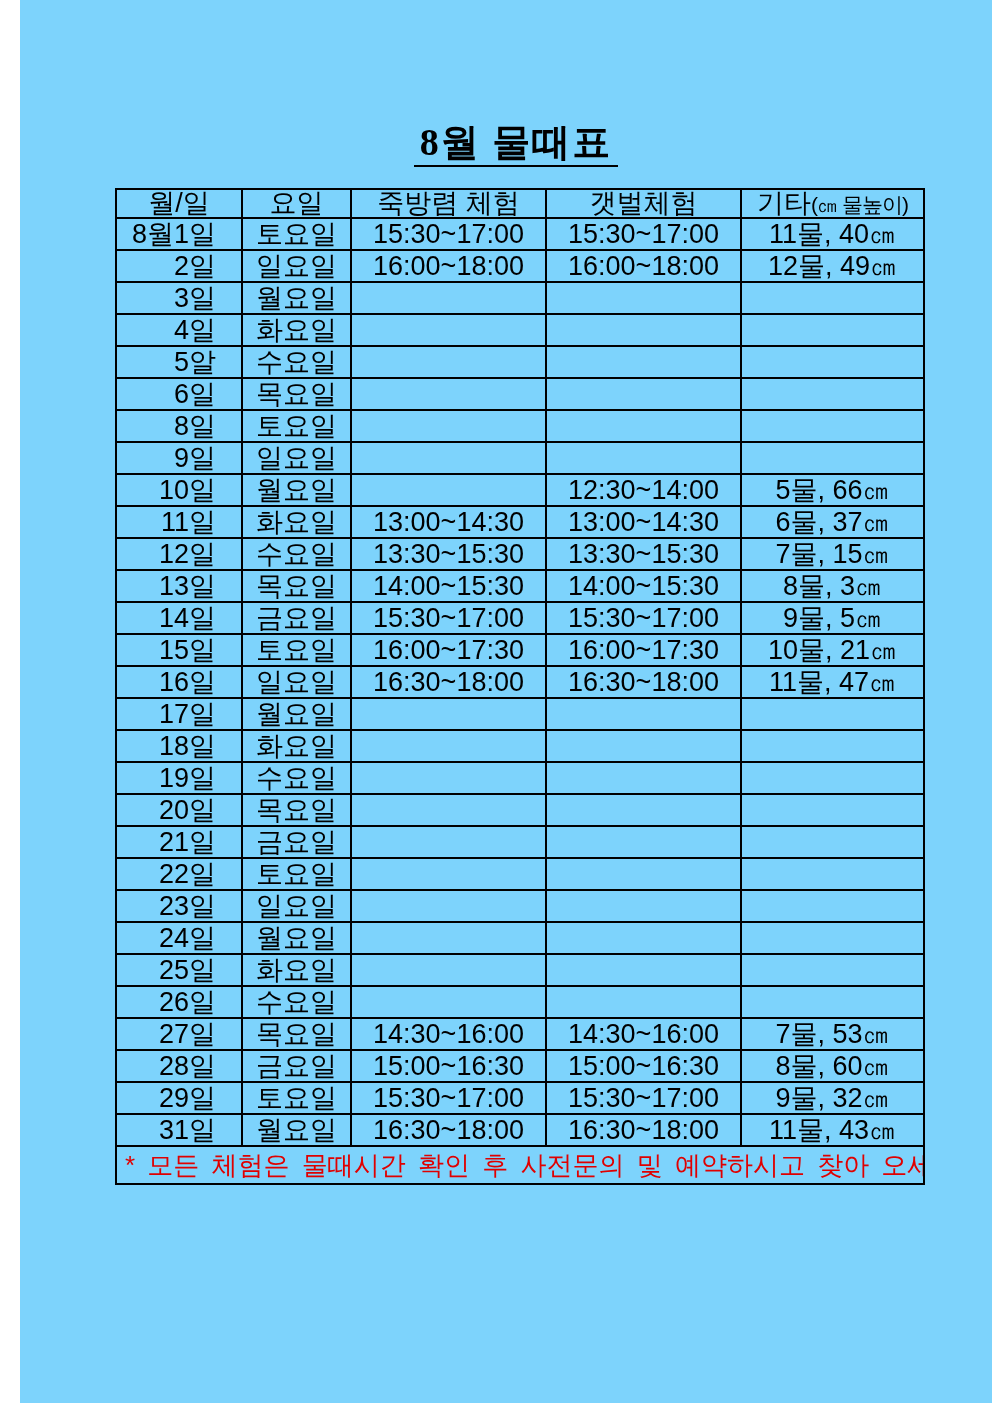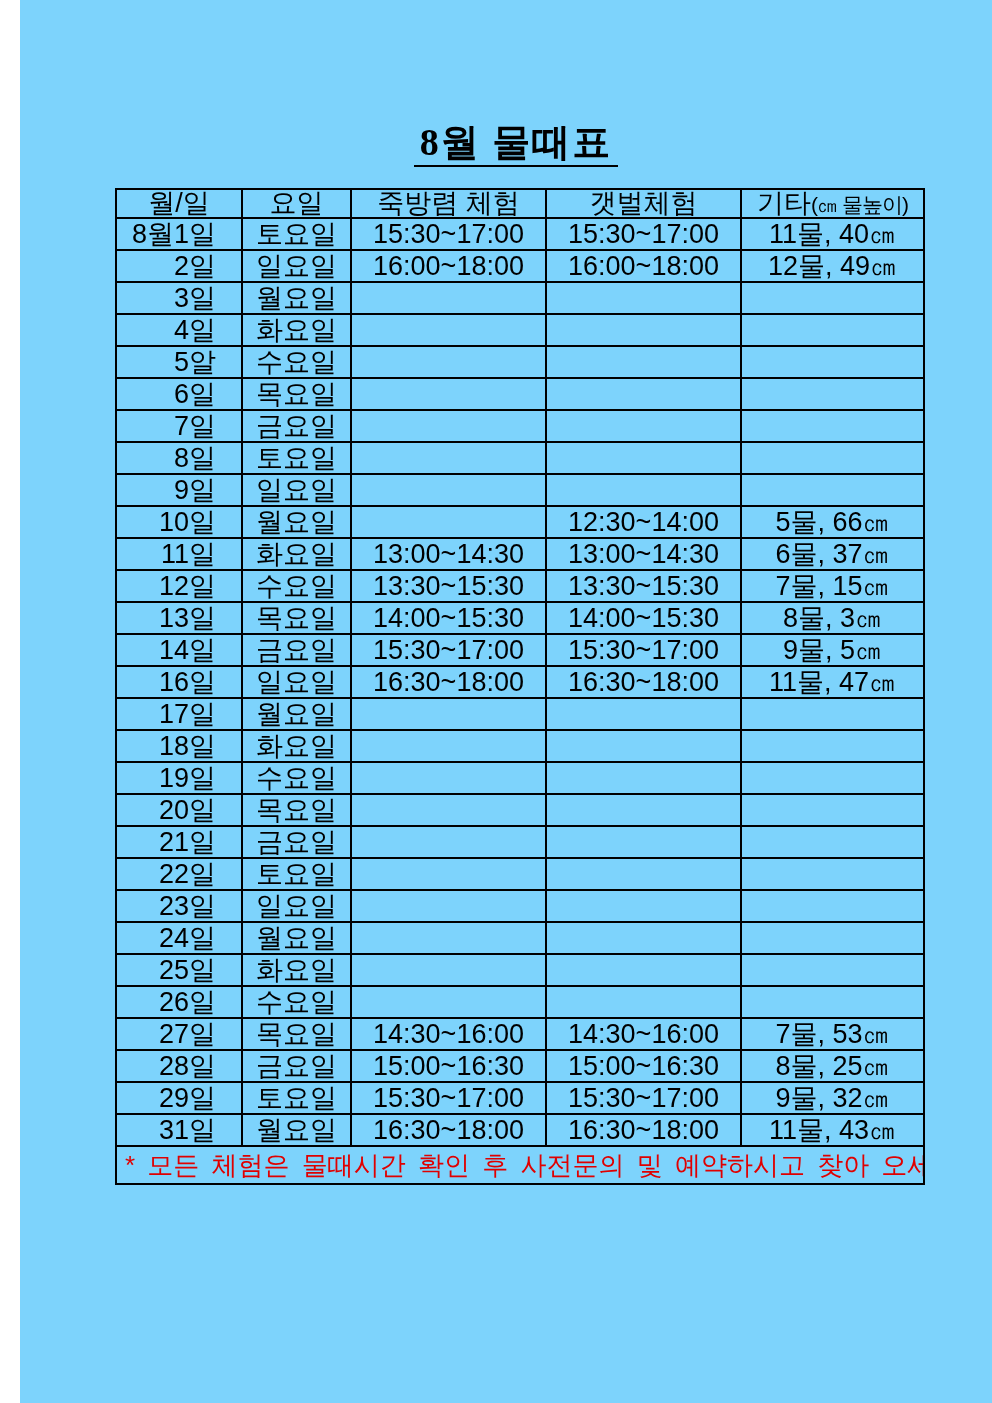--- a/index.html
+++ b/index.html
@@ -134,27 +134,20 @@
     <td class="c-other"></td>
   </tr>
         <tr style="color: rgb(0, 0, 0); padding-left: 44px;">
     <td class="c-date">6일</td>
     <td class="c-day">목요일</td>
     <td class="c-time"></td>
     <td class="c-time"></td>
     <td class="c-other"></td>
   </tr>
         <tr style="color: rgb(0, 0, 0);">
-    <td class="c-date">7일</td>
-    <td class="c-day">금요일</td>
-    <td class="c-time"></td>
-    <td class="c-time"></td>
-    <td class="c-other"></td>
-  </tr>
-        <tr style="color: rgb(0, 0, 0);">
     <td class="c-date">8일</td>
     <td class="c-day">토요일</td>
     <td class="c-time"></td>
     <td class="c-time"></td>
     <td class="c-other"></td>
   </tr>
         <tr style="color: rgb(224, 0, 0);">
     <td class="c-date">9일</td>
     <td class="c-day">일요일</td>
     <td class="c-time"></td>
@@ -188,20 +181,27 @@
     <td class="c-time">14:00~15:30</td>
     <td class="c-time">14:00~15:30</td>
     <td class="c-other">8물, 3㎝</td>
   </tr>
         <tr style="color: rgb(0, 0, 0);">
     <td class="c-date">14일</td>
     <td class="c-day">금요일</td>
     <td class="c-time">15:30~17:00</td>
     <td class="c-time">15:30~17:00</td>
     <td class="c-other">9물, 5㎝</td>
+  </tr>
+        <tr style="color: rgb(0, 0, 0);">
+    <td class="c-date">15일</td>
+    <td class="c-day">토요일</td>
+    <td class="c-time">16:00~17:30</td>
+    <td class="c-time">16:00~17:30</td>
+    <td class="c-other">10물, 21㎝</td>
   </tr>
         <tr style="color: rgb(224, 0, 0);">
     <td class="c-date">16일</td>
     <td class="c-day">일요일</td>
     <td class="c-time">16:30~18:00</td>
     <td class="c-time">16:30~18:00</td>
     <td class="c-other">11물, 47㎝</td>
   </tr>
         <tr style="color: rgb(224, 0, 0); border-radius: 9px;">
     <td class="c-date">17일</td>
@@ -278,21 +278,21 @@
     <td class="c-day">목요일</td>
     <td class="c-time">14:30~16:00</td>
     <td class="c-time">14:30~16:00</td>
     <td class="c-other">7물, 53㎝</td>
   </tr>
         <tr style="color: rgb(0, 0, 0);">
     <td class="c-date">28일</td>
     <td class="c-day">금요일</td>
     <td class="c-time">15:00~16:30</td>
     <td class="c-time">15:00~16:30</td>
-    <td class="c-other">8물, 25㎝</td>
+    <td class="c-other">8물, 60㎝</td>
   </tr>
         <tr style="color: rgb(0, 0, 224);">
     <td class="c-date">29일</td>
     <td class="c-day">토요일</td>
     <td class="c-time">15:30~17:00</td>
     <td class="c-time">15:30~17:00</td>
     <td class="c-other">9물, 32㎝</td>
   </tr>
         <tr style="color: rgb(0, 0, 0);">
     <td class="c-date">31일</td>

